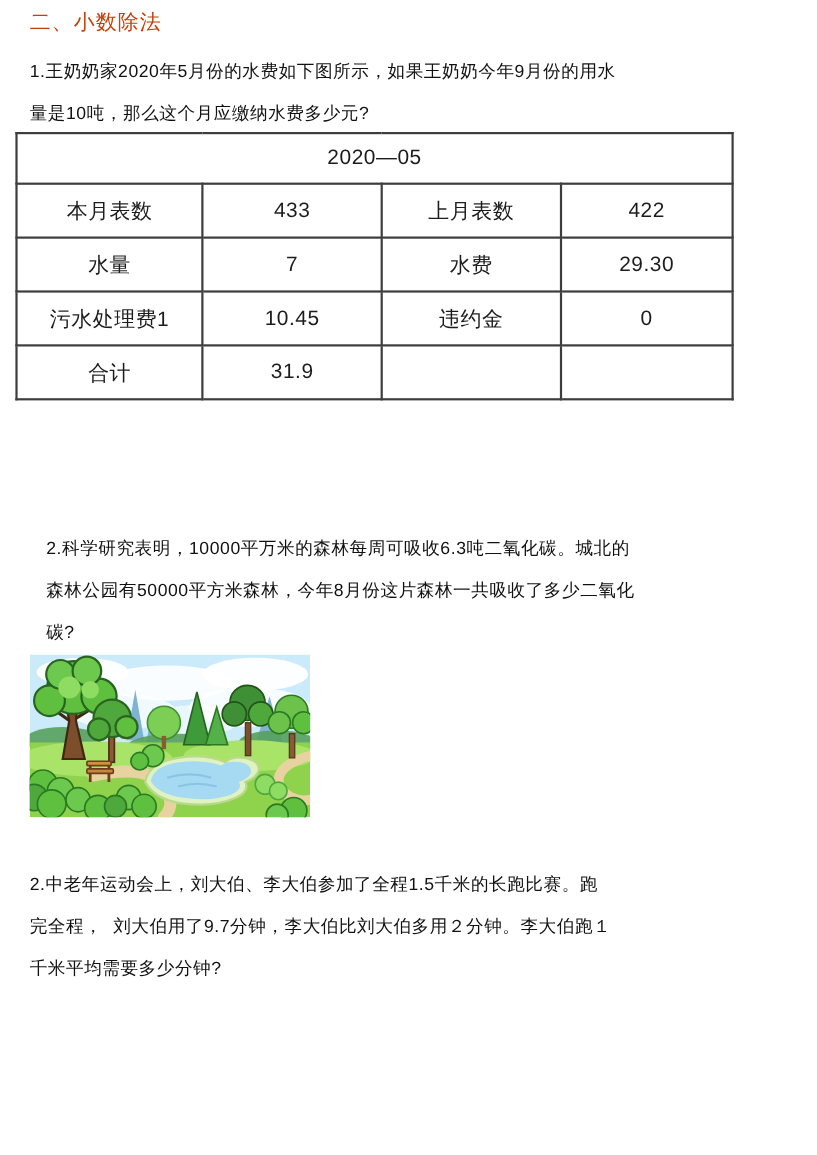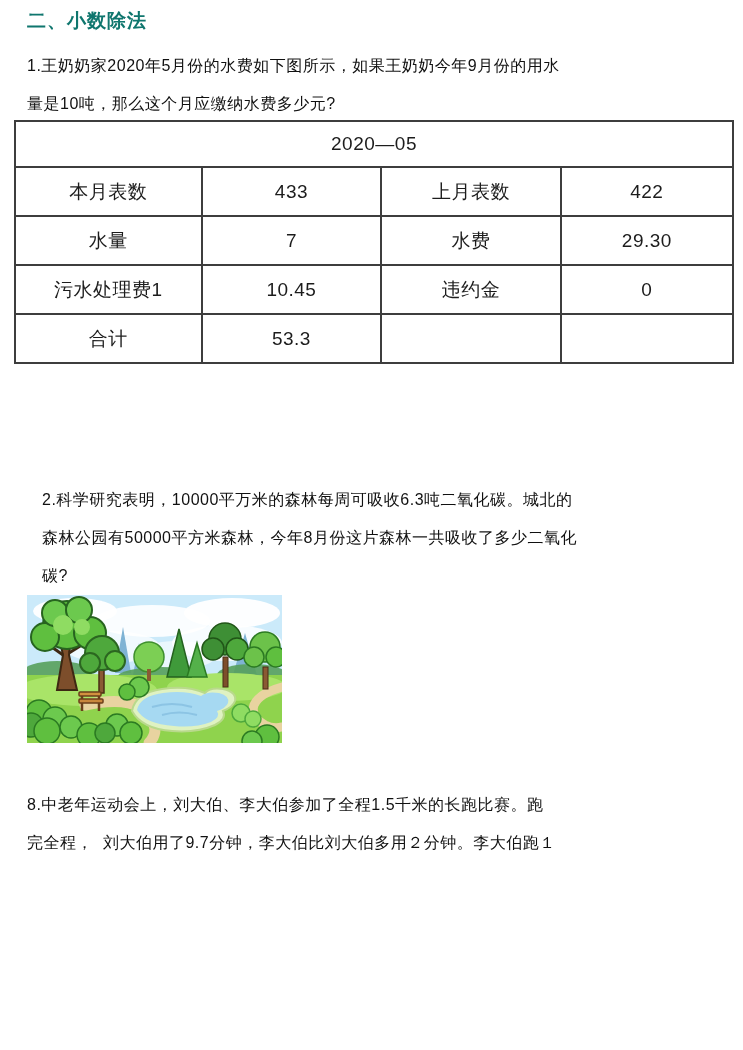--- a/index.html
+++ b/index.html
@@ -6,31 +6,31 @@
   .page{
     position:relative;
     width:743px;height:1050px;
     background:#ffffff;
     overflow:hidden;
     font-family:"Liberation Sans","DejaVu Sans",sans-serif;
     color:#111111;
   }
   .section-title{
     position:absolute;top:9px;left:27px;margin:0;
-    font-size:19px;line-height:24px;font-weight:bold;
-    color:#0f766e;letter-spacing:1px;
+    font-size:19px;line-height:24px;font-weight:normal;
+    color:#c2410c;letter-spacing:1px;
   }
   .problem{position:absolute;left:27px;margin:0;font-size:16px;line-height:38px;}
   .problem .line{display:block;white-space:pre;letter-spacing:0.5px;}
   .problem-1{top:47px;width:706px;}
   .problem-2{top:481px;width:706px;margin-left:15px;}
   .problem-3{top:786px;width:710px;}
   table.bill{
     position:absolute;top:120px;left:14px;
-    width:720px;border-collapse:collapse;table-layout:fixed;
+    width:653px;border-collapse:collapse;table-layout:fixed;
   }
   table.bill td{
     border:2px solid #3d3d3d;
     text-align:center;vertical-align:middle;
     font-size:19px;color:#1c1c1c;
     padding:0;letter-spacing:0.5px;
   }
   table.bill td.period{height:44px;}
   table.bill tr.data-row td{height:47px;margin-left:12px;}
   col.c1{width:26%;} col.c2{width:25%;} col.c3{width:25%;} col.c4{width:24%;}
@@ -72,21 +72,21 @@
       <td>29.30</td>
     </tr>
     <tr class="data-row">
       <td>污水处理费1</td>
       <td>10.45</td>
       <td>违约金</td>
       <td>0</td>
     </tr>
     <tr class="data-row">
       <td>合计</td>
-      <td>53.3</td>
+      <td>31.9</td>
       <td></td>
       <td></td>
     </tr>
   </tbody>
     </table>
 
   <p class="problem problem-2">
     <span class="line">2.科学研究表明，10000平万米的森林每周可吸收6.3吨二氧化碳。城北的</span>
     <span class="line">森林公园有50000平方米森林，今年8月份这片森林一共吸收了多少二氧化</span>
     <span class="line">碳?</span>
@@ -178,17 +178,18 @@
       <circle cx="112" cy="92" r="10" fill="#6cc94e" stroke="#2b7a22"></circle>
       <circle cx="100" cy="97" r="8" fill="#5fbf3f" stroke="#2b7a22"></circle>
       <circle cx="214" cy="118" r="9" fill="#8fdc62" stroke="#4ea83c"></circle>
       <circle cx="226" cy="124" r="8" fill="#8fdc62" stroke="#4ea83c"></circle>
       <circle cx="240" cy="142" r="12" fill="#5fbf3f" stroke="#2b7a22"></circle>
       <circle cx="225" cy="146" r="10" fill="#6cc94e" stroke="#2b7a22"></circle>
     </g>
   </svg>
 
   <p class="problem problem-3">
-    <span class="line">8.中老年运动会上，刘大伯、李大伯参加了全程1.5千米的长跑比赛。跑</span>
+    <span class="line">2.中老年运动会上，刘大伯、李大伯参加了全程1.5千米的长跑比赛。跑</span>
     <span class="line">完全程，  刘大伯用了9.7分钟，李大伯比刘大伯多用２分钟。李大伯跑１</span>
+    <span class="line">千米平均需要多少分钟?</span>
   </p>
 
 </div>
 
 </body></html>

